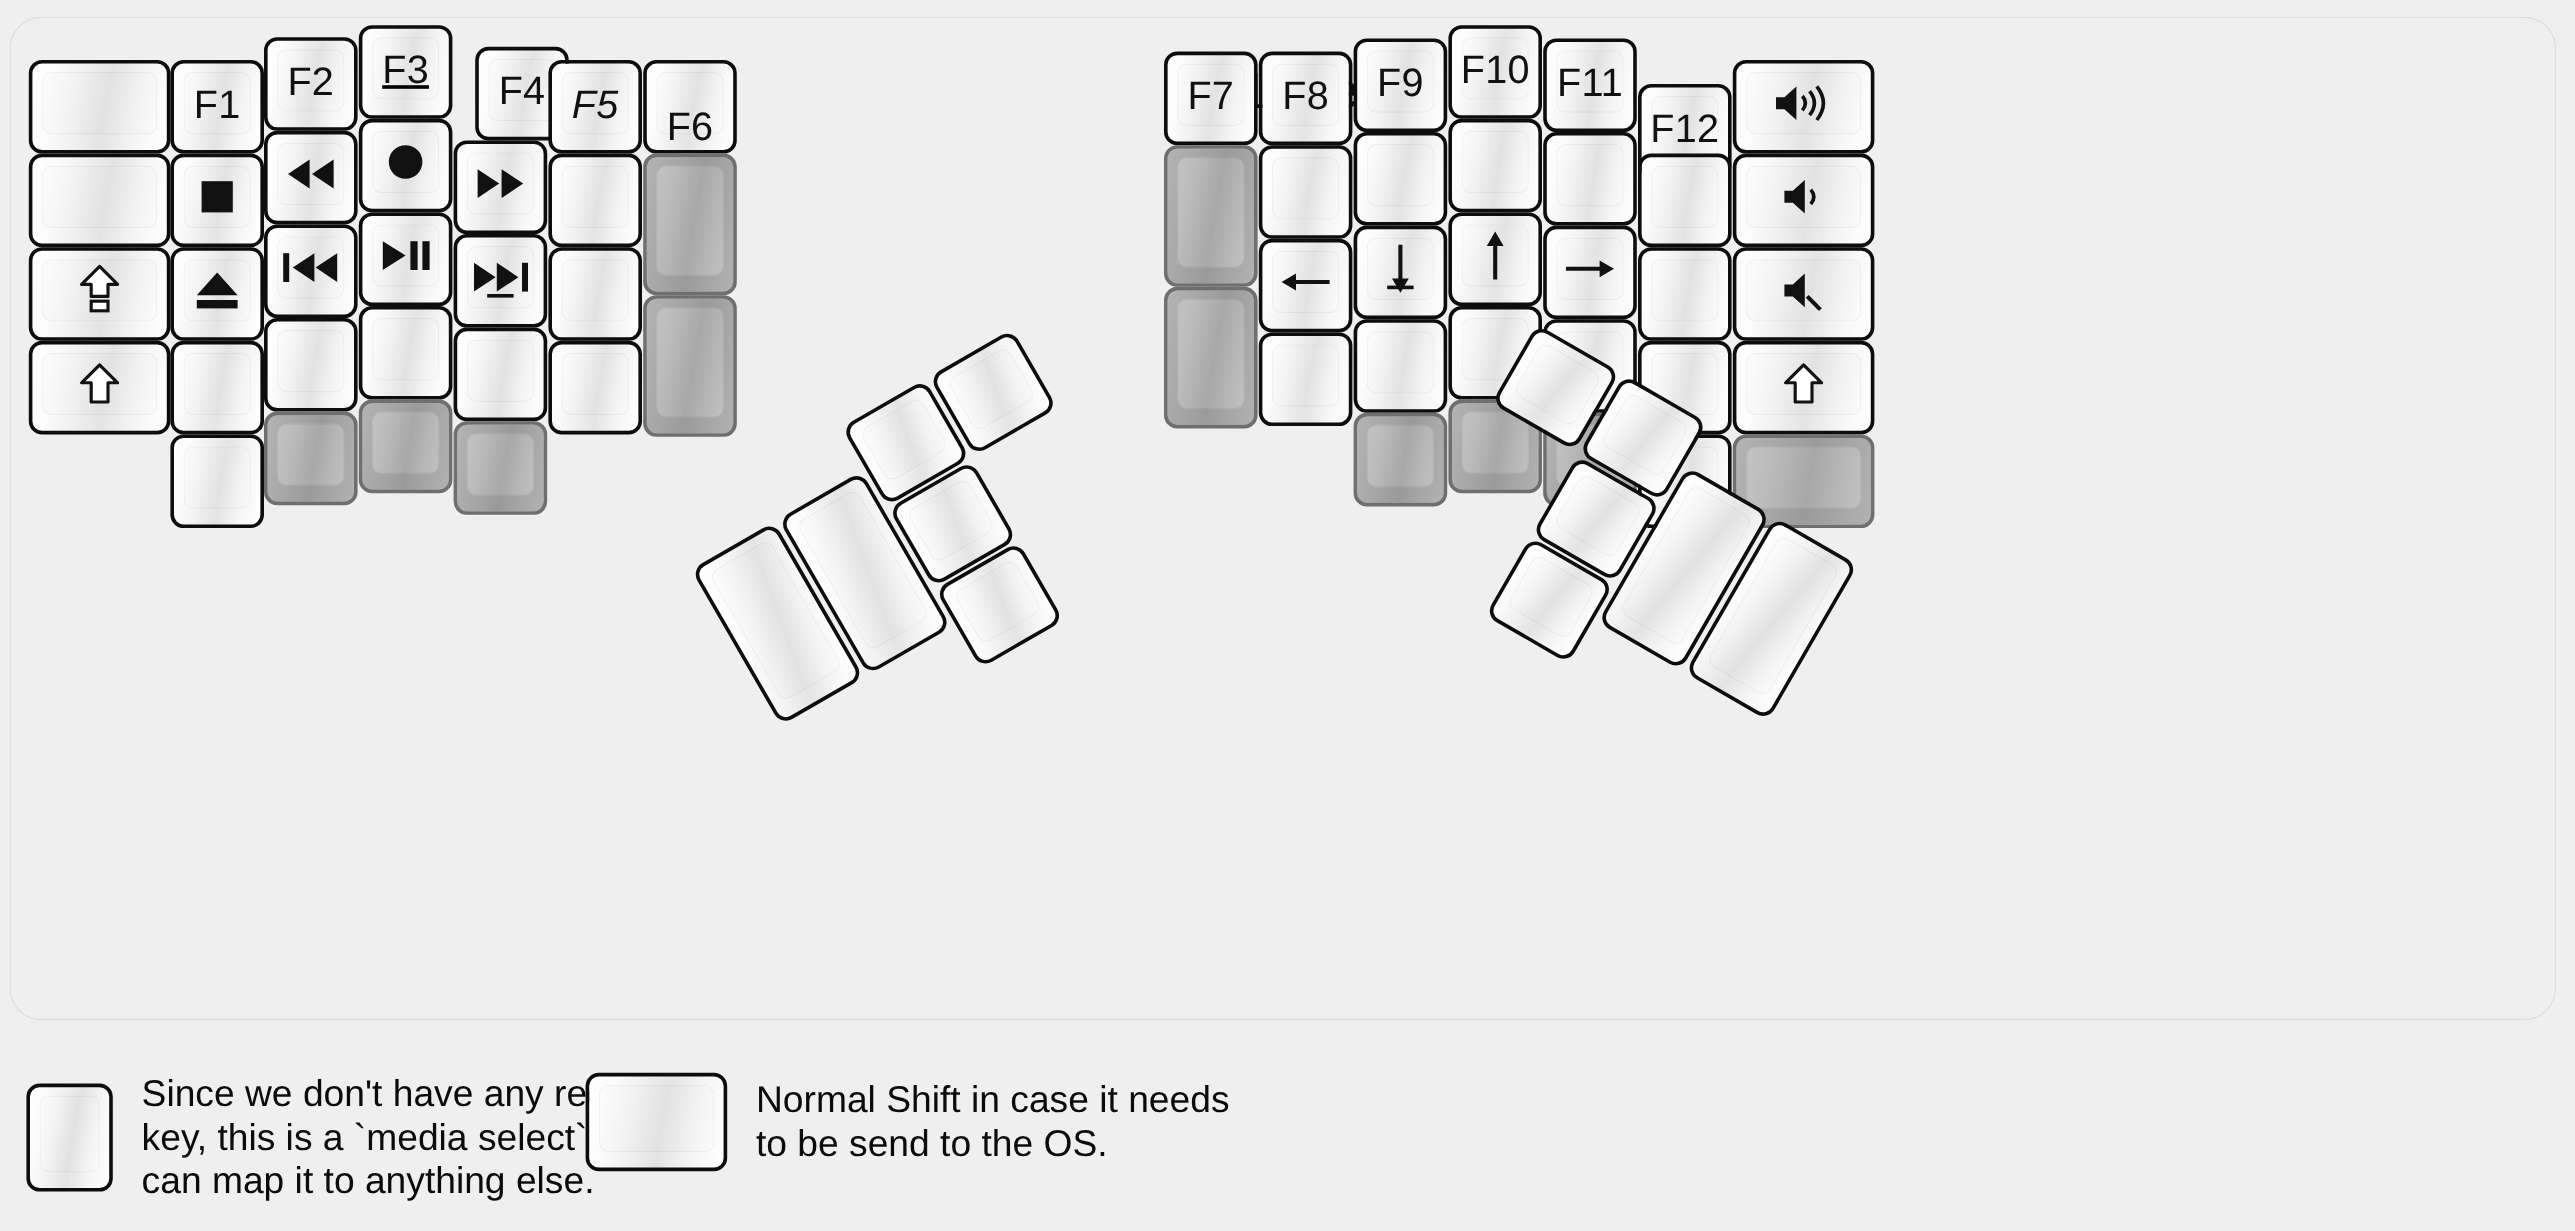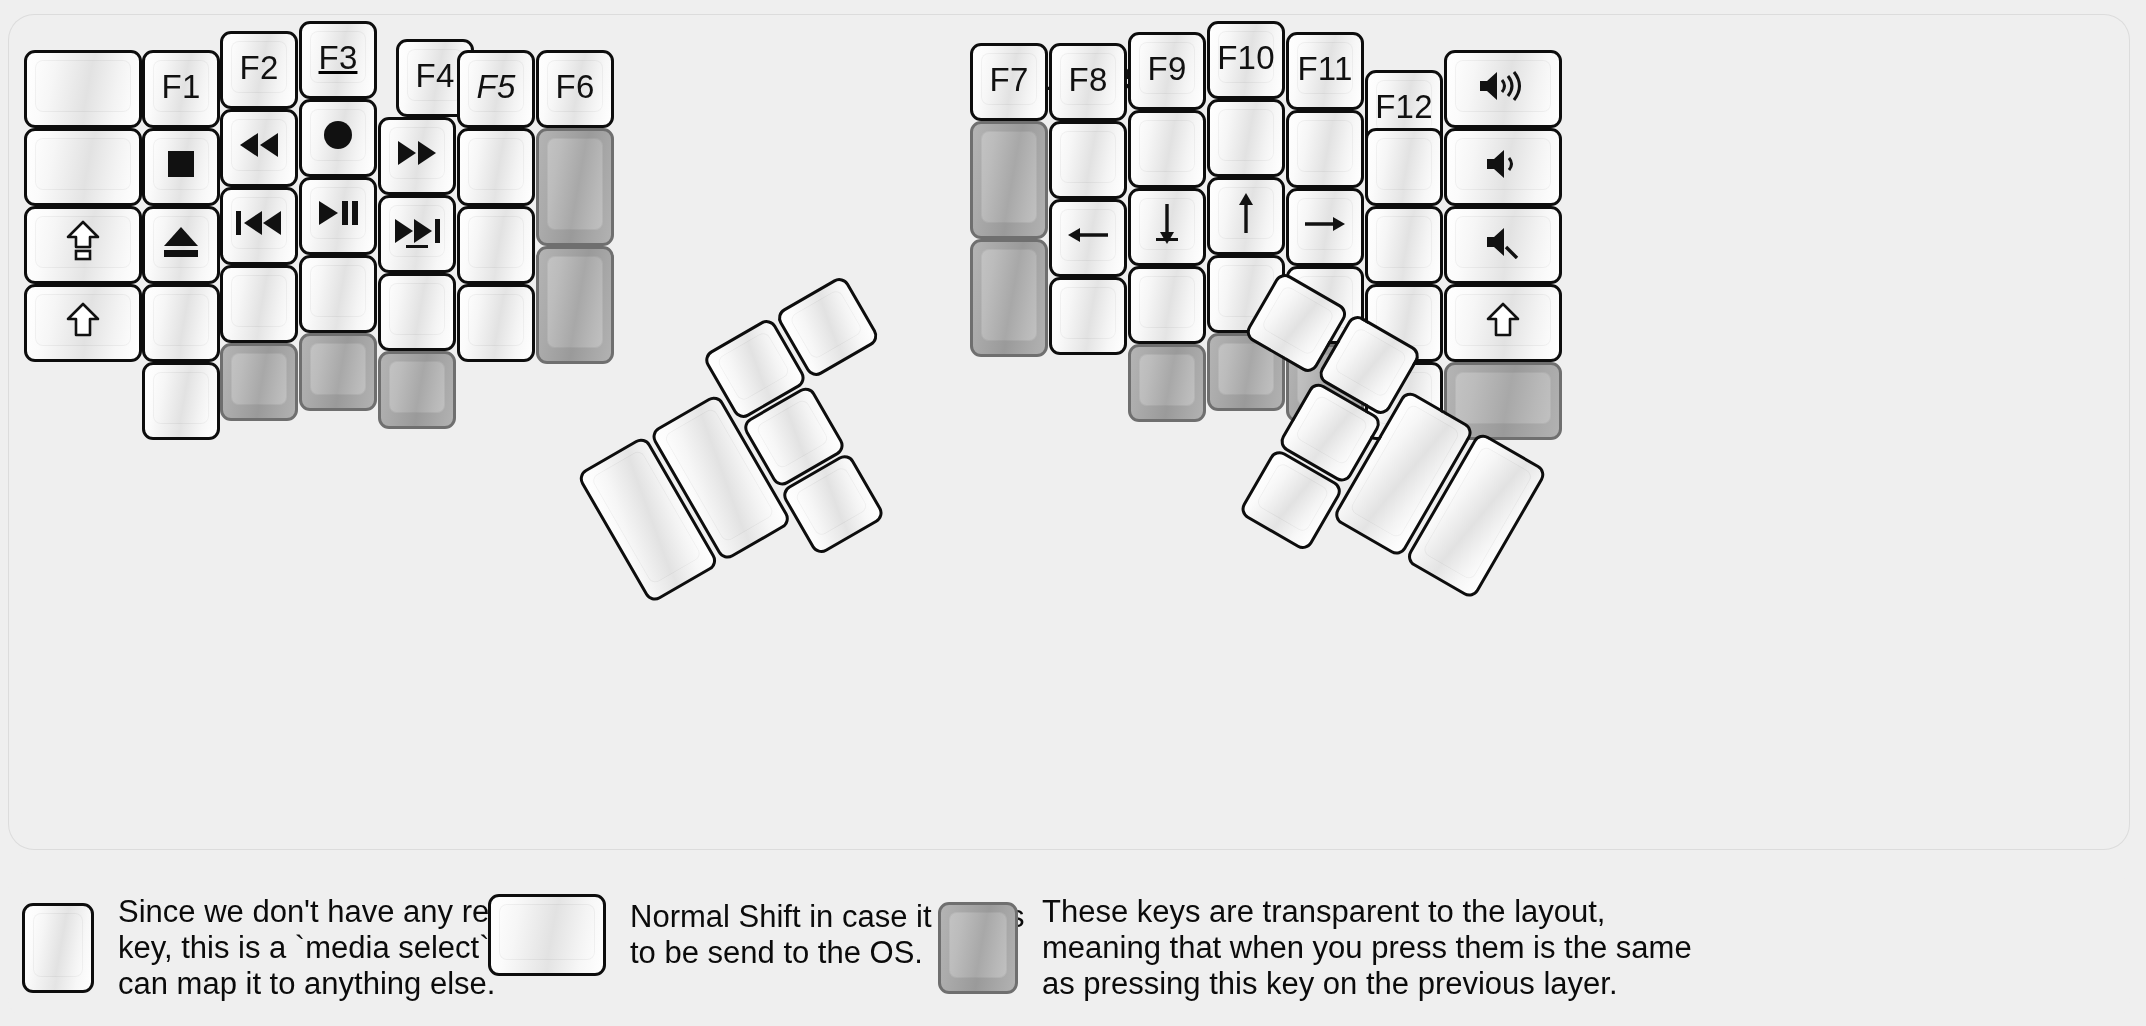--- a/index.html
+++ b/index.html
@@ -267,21 +267,21 @@
       </div>
       <div class="key" style="left: 449px; top: 114px; width: 78px; height: 78px;">
         <div class="cap"></div>
       </div>
       <div class="key" style="left: 449px; top: 192px; width: 78px; height: 78px;">
         <div class="cap"></div>
       </div>
       <div class="key" style="left: 449px; top: 270px; width: 78px; height: 78px;">
         <div class="cap"></div>
       </div>
-      <div class="key" style="left: 528px; top: 36px; width: 78px; height: 78px;">
+      <div class="key" style="left: 528px; top: 36px; width: 78px; height: 78px; align-items: flex-end;">
         <div class="cap"></div>
         <div class="lbl">F6</div>
       </div>
       <div class="key trans" style="left: 528px; top: 114px; width: 78px; height: 118px;">
         <div class="cap"></div>
       </div>
       <div class="key trans" style="left: 528px; top: 232px; width: 78px; height: 118px;">
         <div class="cap"></div>
       </div>
     </div>
@@ -500,21 +500,13 @@
         <div class="cap"></div>
         <div class="glyph">
           <svg width="34" height="36" viewBox="0 0 34 36">
             <path d="M17 2 L32 17 H24 V33 H10 V17 H2 Z" fill="#fff" stroke="#111" stroke-width="2.6" stroke-linejoin="round"></path>
           </svg>
         </div>
       </div>
       <div class="legend-text">Normal Shift in case it needs
 to be send to the OS.</div>
     </div>
-    <div class="legend-item" style="left: 930px; top: 22px;">
-      <div class="legend-key trans" style="width: 80px; height: 92px;">
-        <div class="cap"></div>
-      </div>
-      <div class="legend-text">These keys are transparent to the layout,
-meaning that when you press them is the same
-as pressing this key on the previous layer.</div>
-    </div>
   </div>
 
 </body></html>

